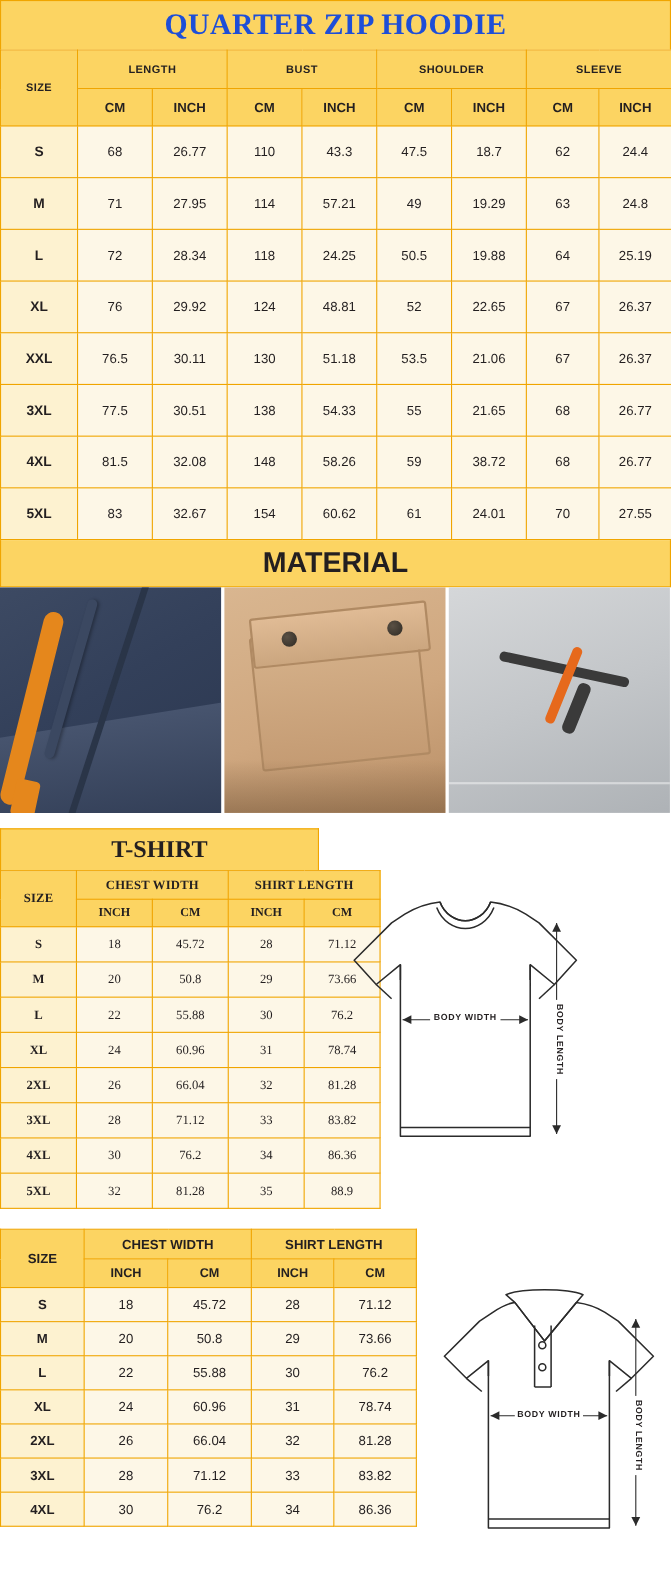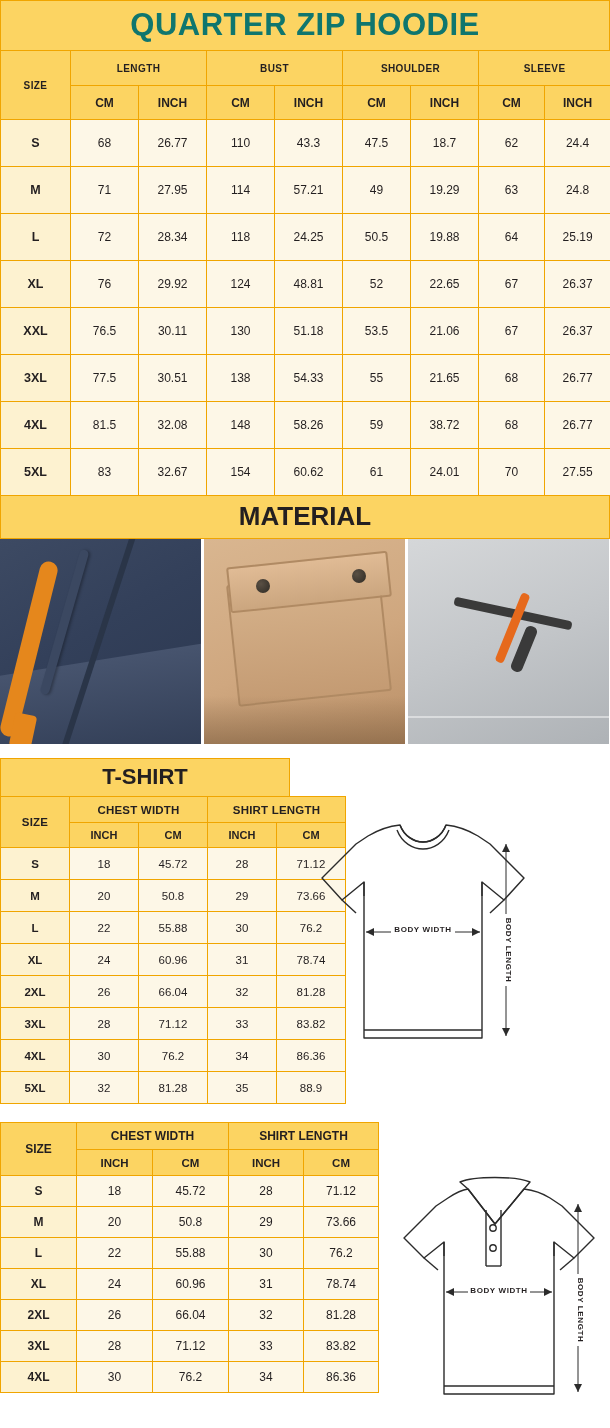--- a/index.html
+++ b/index.html
@@ -34,27 +34,28 @@
   }
 
   
   .hoodie-block {
     width: 610px;
     background: #ffffff;
   }
   .hoodie-title {
     background: #fcd462;
     text-align: center;
-    font-size: 31px;
+    font-size: 27px;
     font-weight: bold;
     letter-spacing: 0.5px;
     padding: 6px 0 7px 0;
     border: 1px solid #f0a500;
     border-bottom: none;
-    color: #0f766e;
+    color: #1d4ed8;
+    font-family: Liberation Serif, serif;
   }
   table.hoodie {
     border-collapse: collapse;
   }
   table.hoodie td {
     font-size: 12px;
     height: 32px;
   }
   table.hoodie tr.head-1 td {
     background: #fcd462;
@@ -180,21 +181,21 @@
   }
 
   
   .tshirt-block {
     margin-top: 14px;
     width: 610px;
     position: relative;
     display: flex;
     align-items: flex-start;
   }
-  .ts-left { width: 290px; }
+  .ts-left { width: 290px; font-family: Liberation Serif, serif; }
   .ts-title {
     background: #fcd462;
     border: 1px solid #f0a500;
     border-bottom: none;
     text-align: center;
     font-size: 22px;
     font-weight: bold;
     padding: 5px 0 6px 0;
   }
   table.sizetable td {

